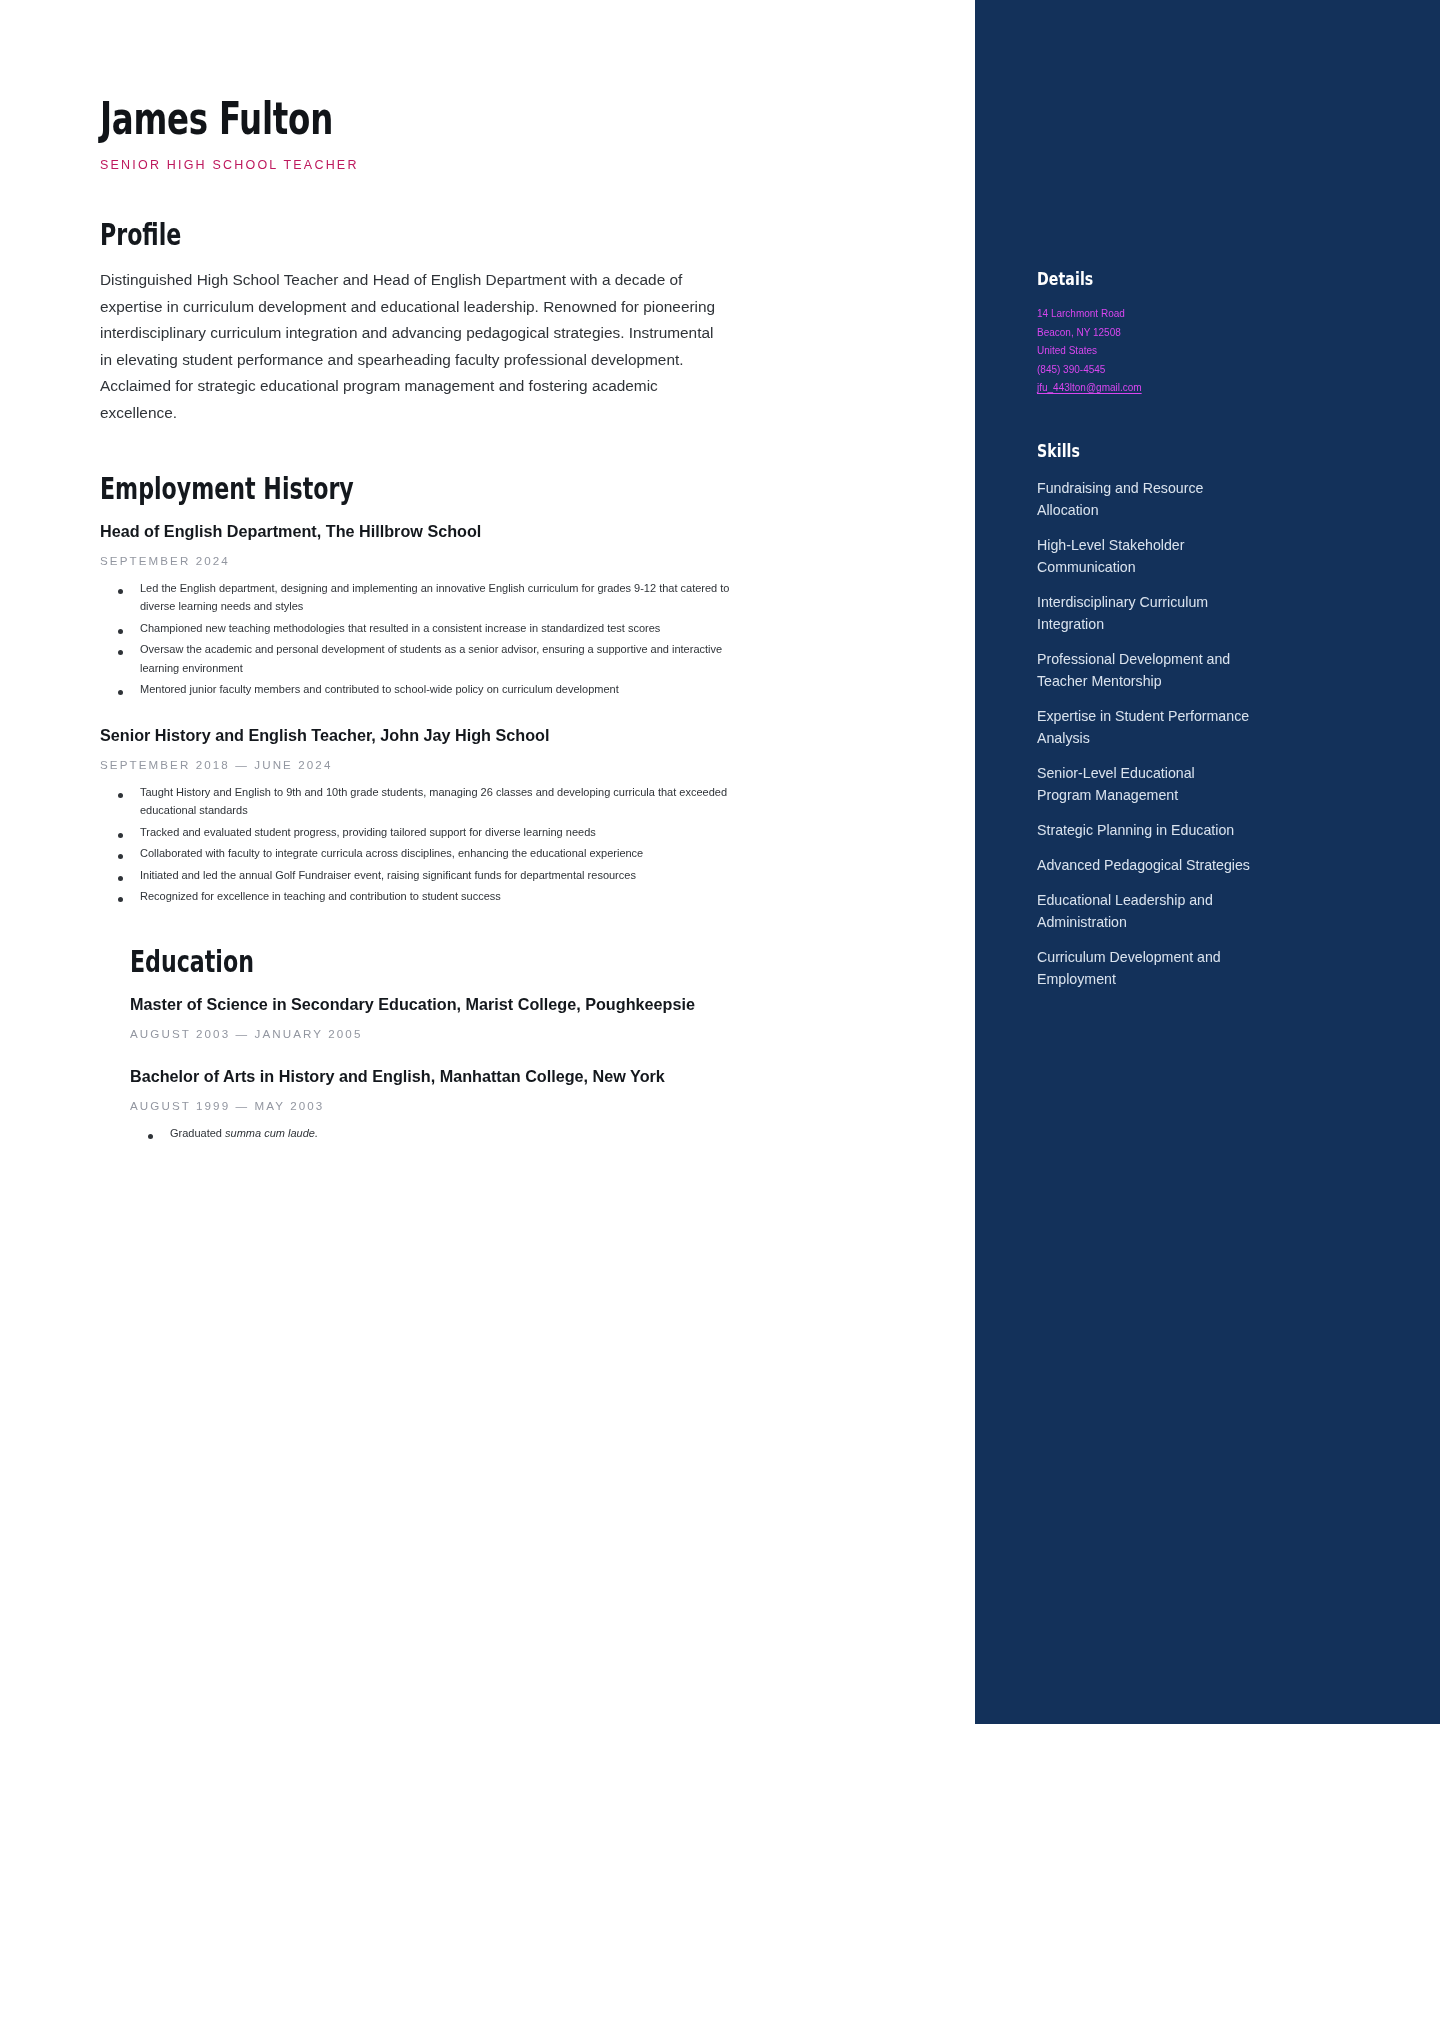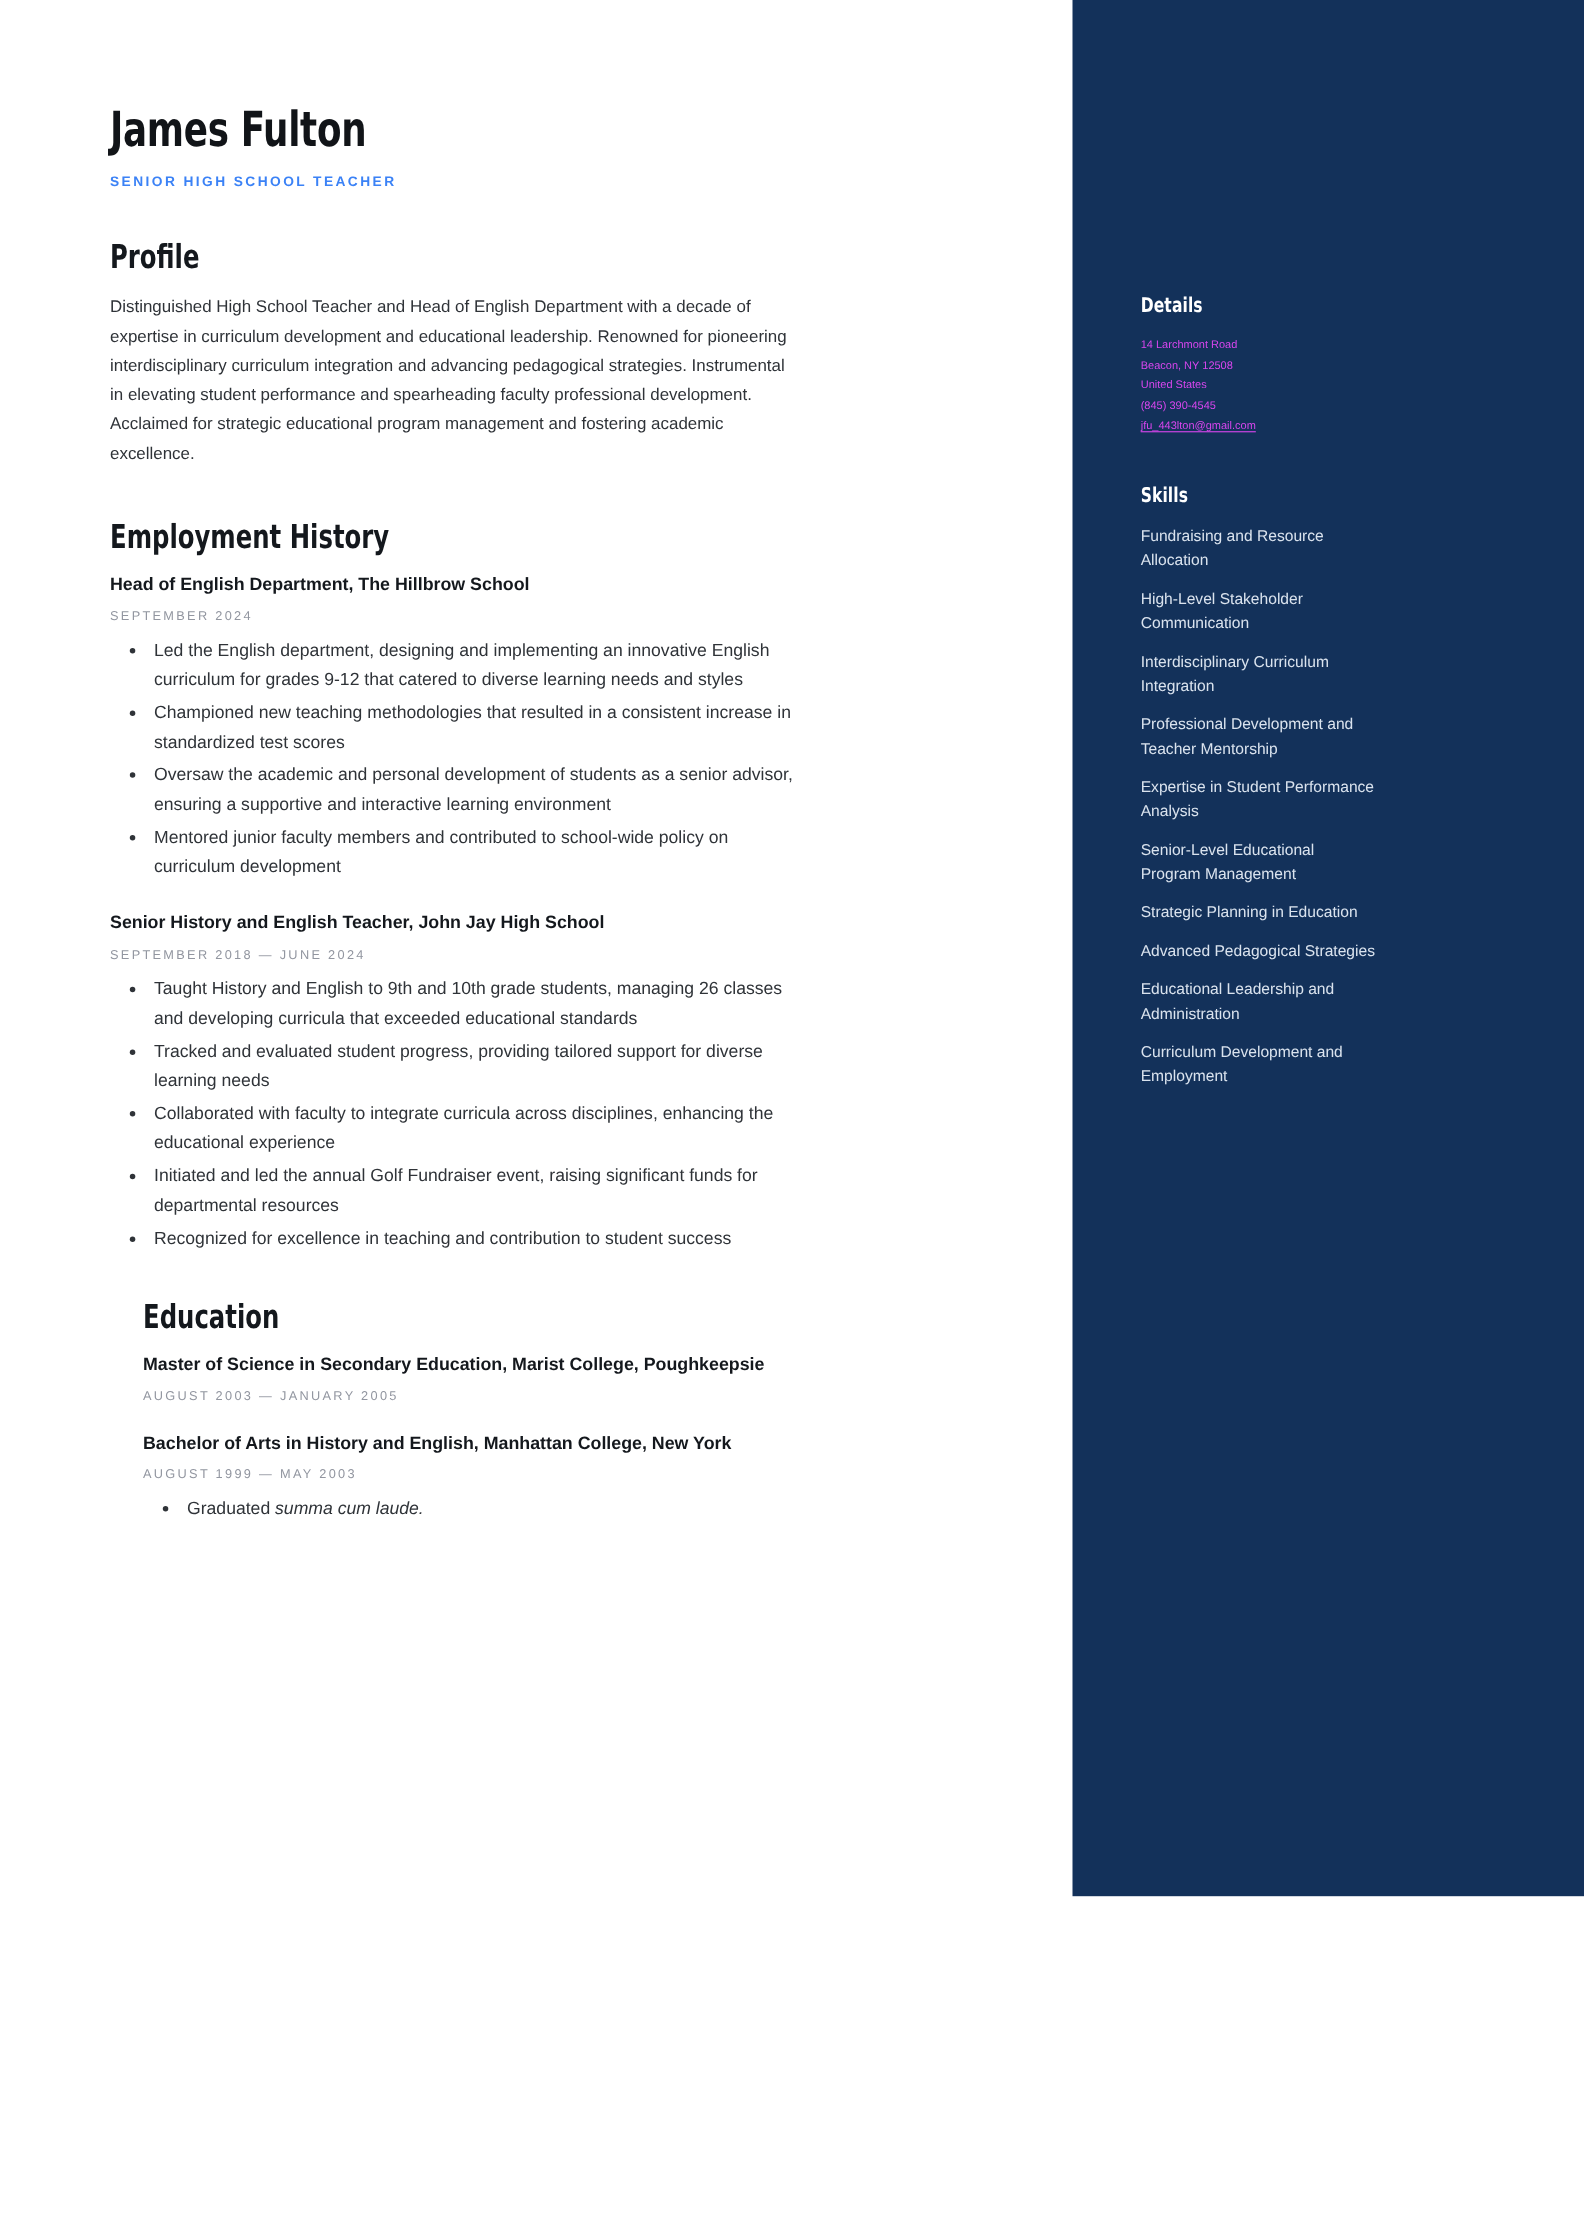--- a/index.html
+++ b/index.html
@@ -41,23 +41,23 @@
     letter-spacing: -0.3px;
     color: #111418;
     transform: scaleX(0.82);
     transform-origin: left center;
   }
 
   .job-subtitle {
     margin-top: 16px;
     font-size: 12.5px;
     letter-spacing: 2.2px;
-    color: #3b82f6;
+    color: #be185d;
     text-transform: uppercase;
-    font-weight: 700;
+    font-weight: 400;
   }
 
   .section {
     margin-top: 46px;
   }
   .section.tight { margin-top: 40px; margin-left: 30px; }
 
   .section-heading {
     font-family: "DejaVu Sans Condensed", "Liberation Sans Narrow", "Liberation Sans", sans-serif;
     font-weight: 700;
@@ -95,21 +95,21 @@
   }
 
   ul.bullets {
     margin-top: 12px;
     padding-left: 40px;
     list-style: none;
   }
 
   ul.bullets li {
     position: relative;
-    font-size: 16px;
+    font-size: 11px;
     line-height: 1.68;
     color: #2f3338;
     margin-bottom: 3px;
     max-width: 600px;
   }
 
   ul.bullets li::before {
     content: "";
     position: absolute;
     left: -22px;

